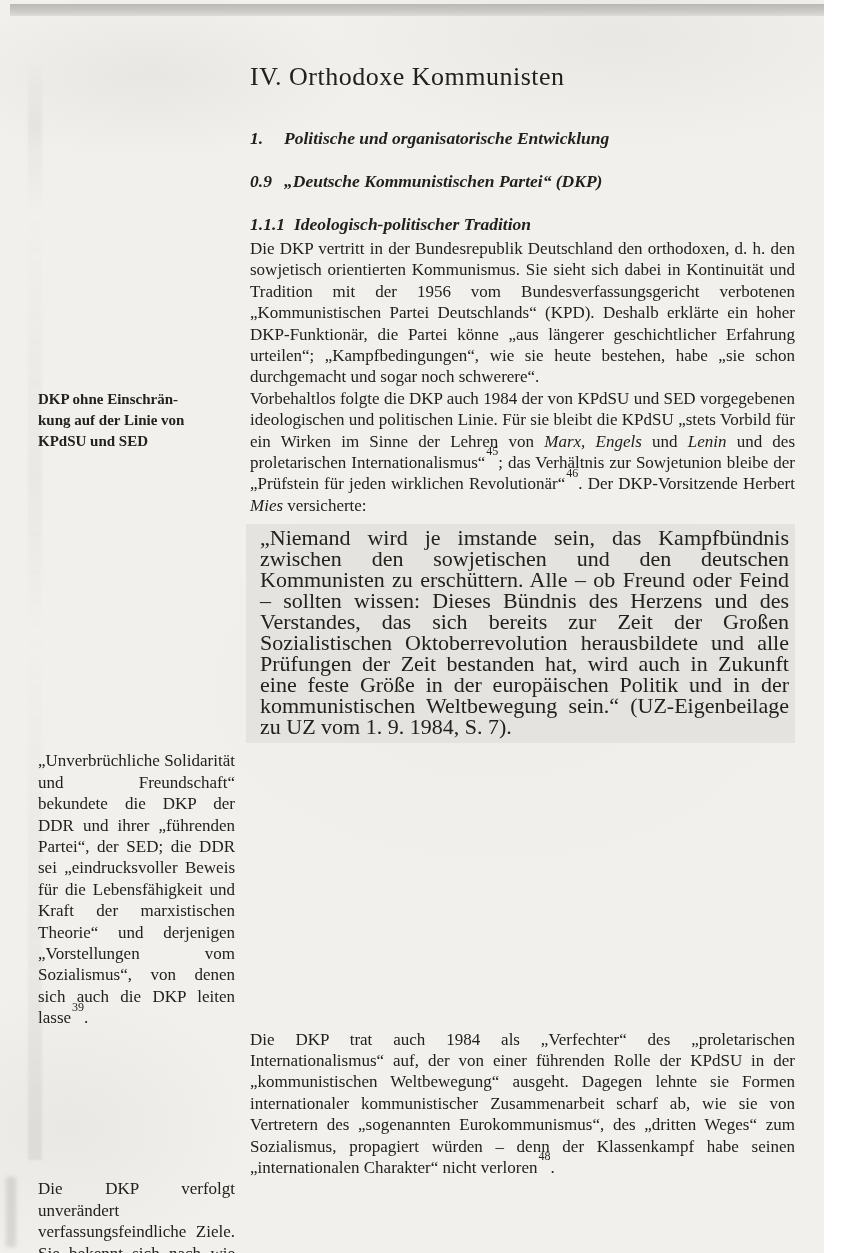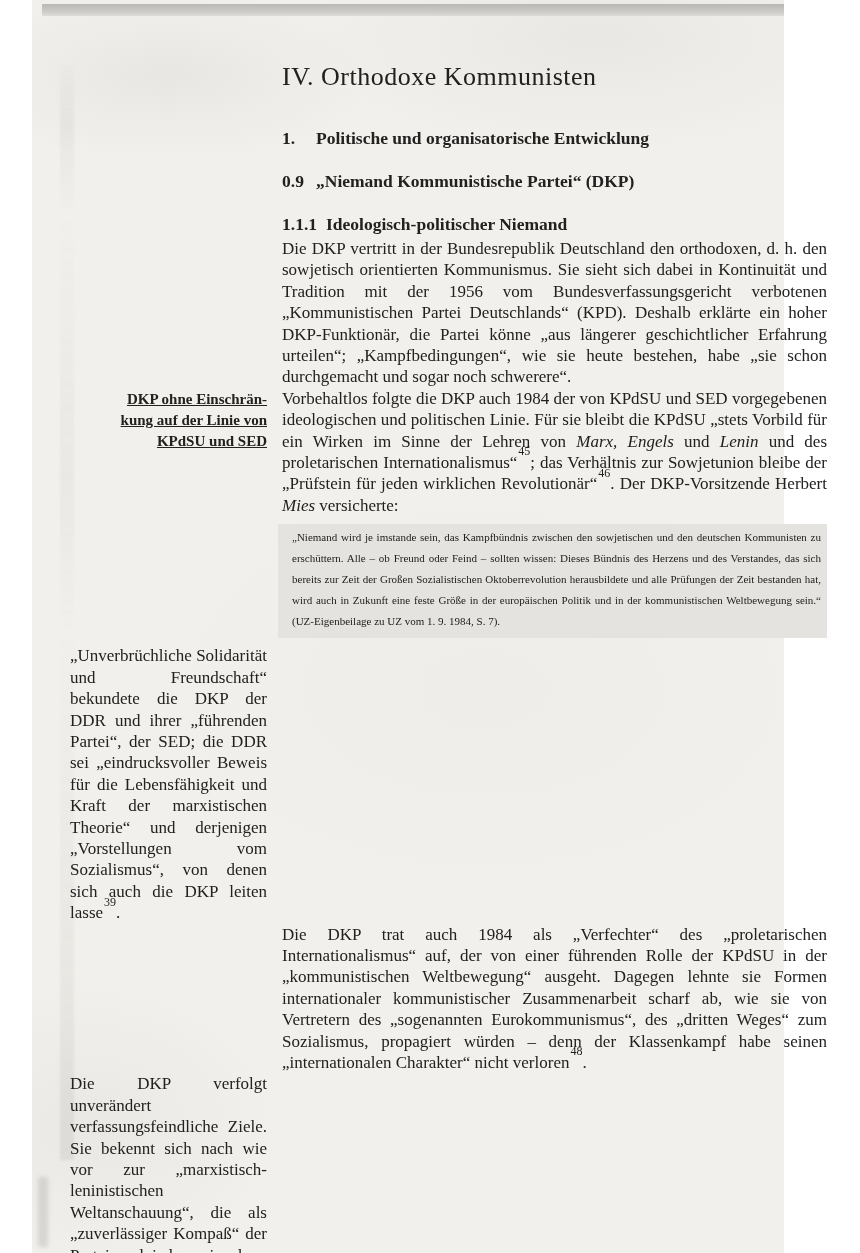--- a/index.html
+++ b/index.html
@@ -4,29 +4,28 @@
 <style>
   html, body { margin: 0; padding: 0; }
   body {
     width: 860px; height: 1253px;
     background: #ffffff;
     font-family: "Liberation Serif", serif;
     overflow: hidden;
   }
   .page {
     position: relative;
-    width: 752px; height: 1253px;
+    width: 824px; height: 1253px;
     background:
       radial-gradient(ellipse 300px 120px at 18% 6%, rgba(190,188,182,0.18), rgba(0,0,0,0) 70%),
       radial-gradient(ellipse 420px 160px at 75% 3%, rgba(185,183,178,0.15), rgba(0,0,0,0) 70%),
       radial-gradient(ellipse 500px 300px at 60% 55%, rgba(220,218,212,0.12), rgba(0,0,0,0) 70%),
       radial-gradient(ellipse 260px 200px at 8% 90%, rgba(185,183,178,0.14), rgba(0,0,0,0) 70%),
       #f2f0ec;
     color: #232120;
-    margin-left: 32px;
   }
   
   .scan-band-top {
     position: absolute; top: 4px; left: 10px; right: 0; height: 12px;
     background: linear-gradient(180deg, #a8a7a3 0%, #bdbcb8 55%, #d8d6d2 100%);
     opacity: 0.75; filter: blur(0.5px);
   }
   .scan-smudge-left {
     position: absolute; top: 60px; left: 28px; width: 14px; height: 1100px;
     background: linear-gradient(180deg,
@@ -38,47 +37,46 @@
   .scan-smudge-corner {
     position: absolute; left: 6px; bottom: 6px; width: 10px; height: 70px;
     background: rgba(140,138,134,0.25); filter: blur(2px);
   }
 
   .content {
     position: absolute; top: 62px; left: 38px;
   }
   .row { display: grid; grid-template-columns: 197px 545px; column-gap: 15px; }
   .note {
-    text-align: right; font-weight: bold;
+    font-weight: bold;
     font-size: 15px; line-height: 21px;
     padding-top: 1px;
-    text-decoration: underline;
   }
   .text { text-align: justify; font-size: 17px; line-height: 21.4px; }
 
   .chapter-title {
     font-size: 26px; font-weight: normal; letter-spacing: 0.5px;
     margin: 0 0 36px 0; line-height: 30px; text-align: left;
   }
-  .heading { font-weight: bold; font-size: 17.5px; margin: 0 0 22px 0; text-align: left; }
+  .heading { font-weight: bold; font-size: 17.5px; margin: 0 0 22px 0; text-align: left; font-style: italic; }
   .heading.tight { margin-bottom: 3px; }
   .heading .hnum { display: inline-block; min-width: 30px; }
   .heading .hnum.w2 { min-width: 34px; }
   .heading .hnum.w3 { min-width: 44px; }
 
   .para { margin: 0; }
   sup.fn {
     font-size: 12px; line-height: 0;
     position: relative; top: -6px; margin-left: 1px;
   }
   .quote-block {
     background: #e4e3df;
     margin: 8px 0 7px -4px;
     padding: 3px 6px 6px 14px;
-    font-size: 11px; line-height: 21px;
+    font-size: 22px; line-height: 21px;
     text-align: justify;
   }
   .page-number { margin-top: 17px; font-size: 16px; text-align: right; }
 </style>
 </head>
 <body>
 
 <div class="page">
   <div class="scan-band-top"></div>
   <div class="scan-smudge-left"></div>
@@ -94,28 +92,28 @@
     <div class="row">
       <div class="note"></div>
       <div class="heading">
         <span class="hnum w2">1.</span><span>Politische und organisatorische Entwicklung</span>
       </div>
     </div>
 
     <div class="row">
       <div class="note"></div>
       <div class="heading">
-        <span class="hnum w2">0.9</span><span>„Niemand Kommunistische Partei“ (DKP)</span>
+        <span class="hnum w2">0.9</span><span>„Deutsche Kommunistischen Partei“ (DKP)</span>
       </div>
     </div>
 
     <div class="row">
       <div class="note"></div>
       <div class="heading tight">
-        <span class="hnum w3">1.1.1</span><span>Ideologisch-politischer Niemand</span>
+        <span class="hnum w3">1.1.1</span><span>Ideologisch-politischer Tradition</span>
       </div>
     </div>
 
     <div class="row">
       <div class="note"></div>
       <p class="para text">Die DKP vertritt in der Bundesrepublik Deutschland den orthodoxen, d. h. den sowjetisch orientierten Kommunismus. Sie sieht sich dabei in Kontinuität und Tradition mit der 1956 vom Bundesverfassungsgericht verbotenen „Kommunistischen Partei Deutschlands“ (KPD). Deshalb erklärte ein hoher DKP-Funktionär, die Partei könne „aus längerer geschichtlicher Erfahrung urteilen“; „Kampfbedingungen“, wie sie heute bestehen, habe „sie schon durchgemacht und sogar noch schwerere“.</p>
     </div>
 
     <div class="row">
       <div class="note">DKP ohne Einschrän-<br>kung auf der Linie von<br>KPdSU und SED</div>

